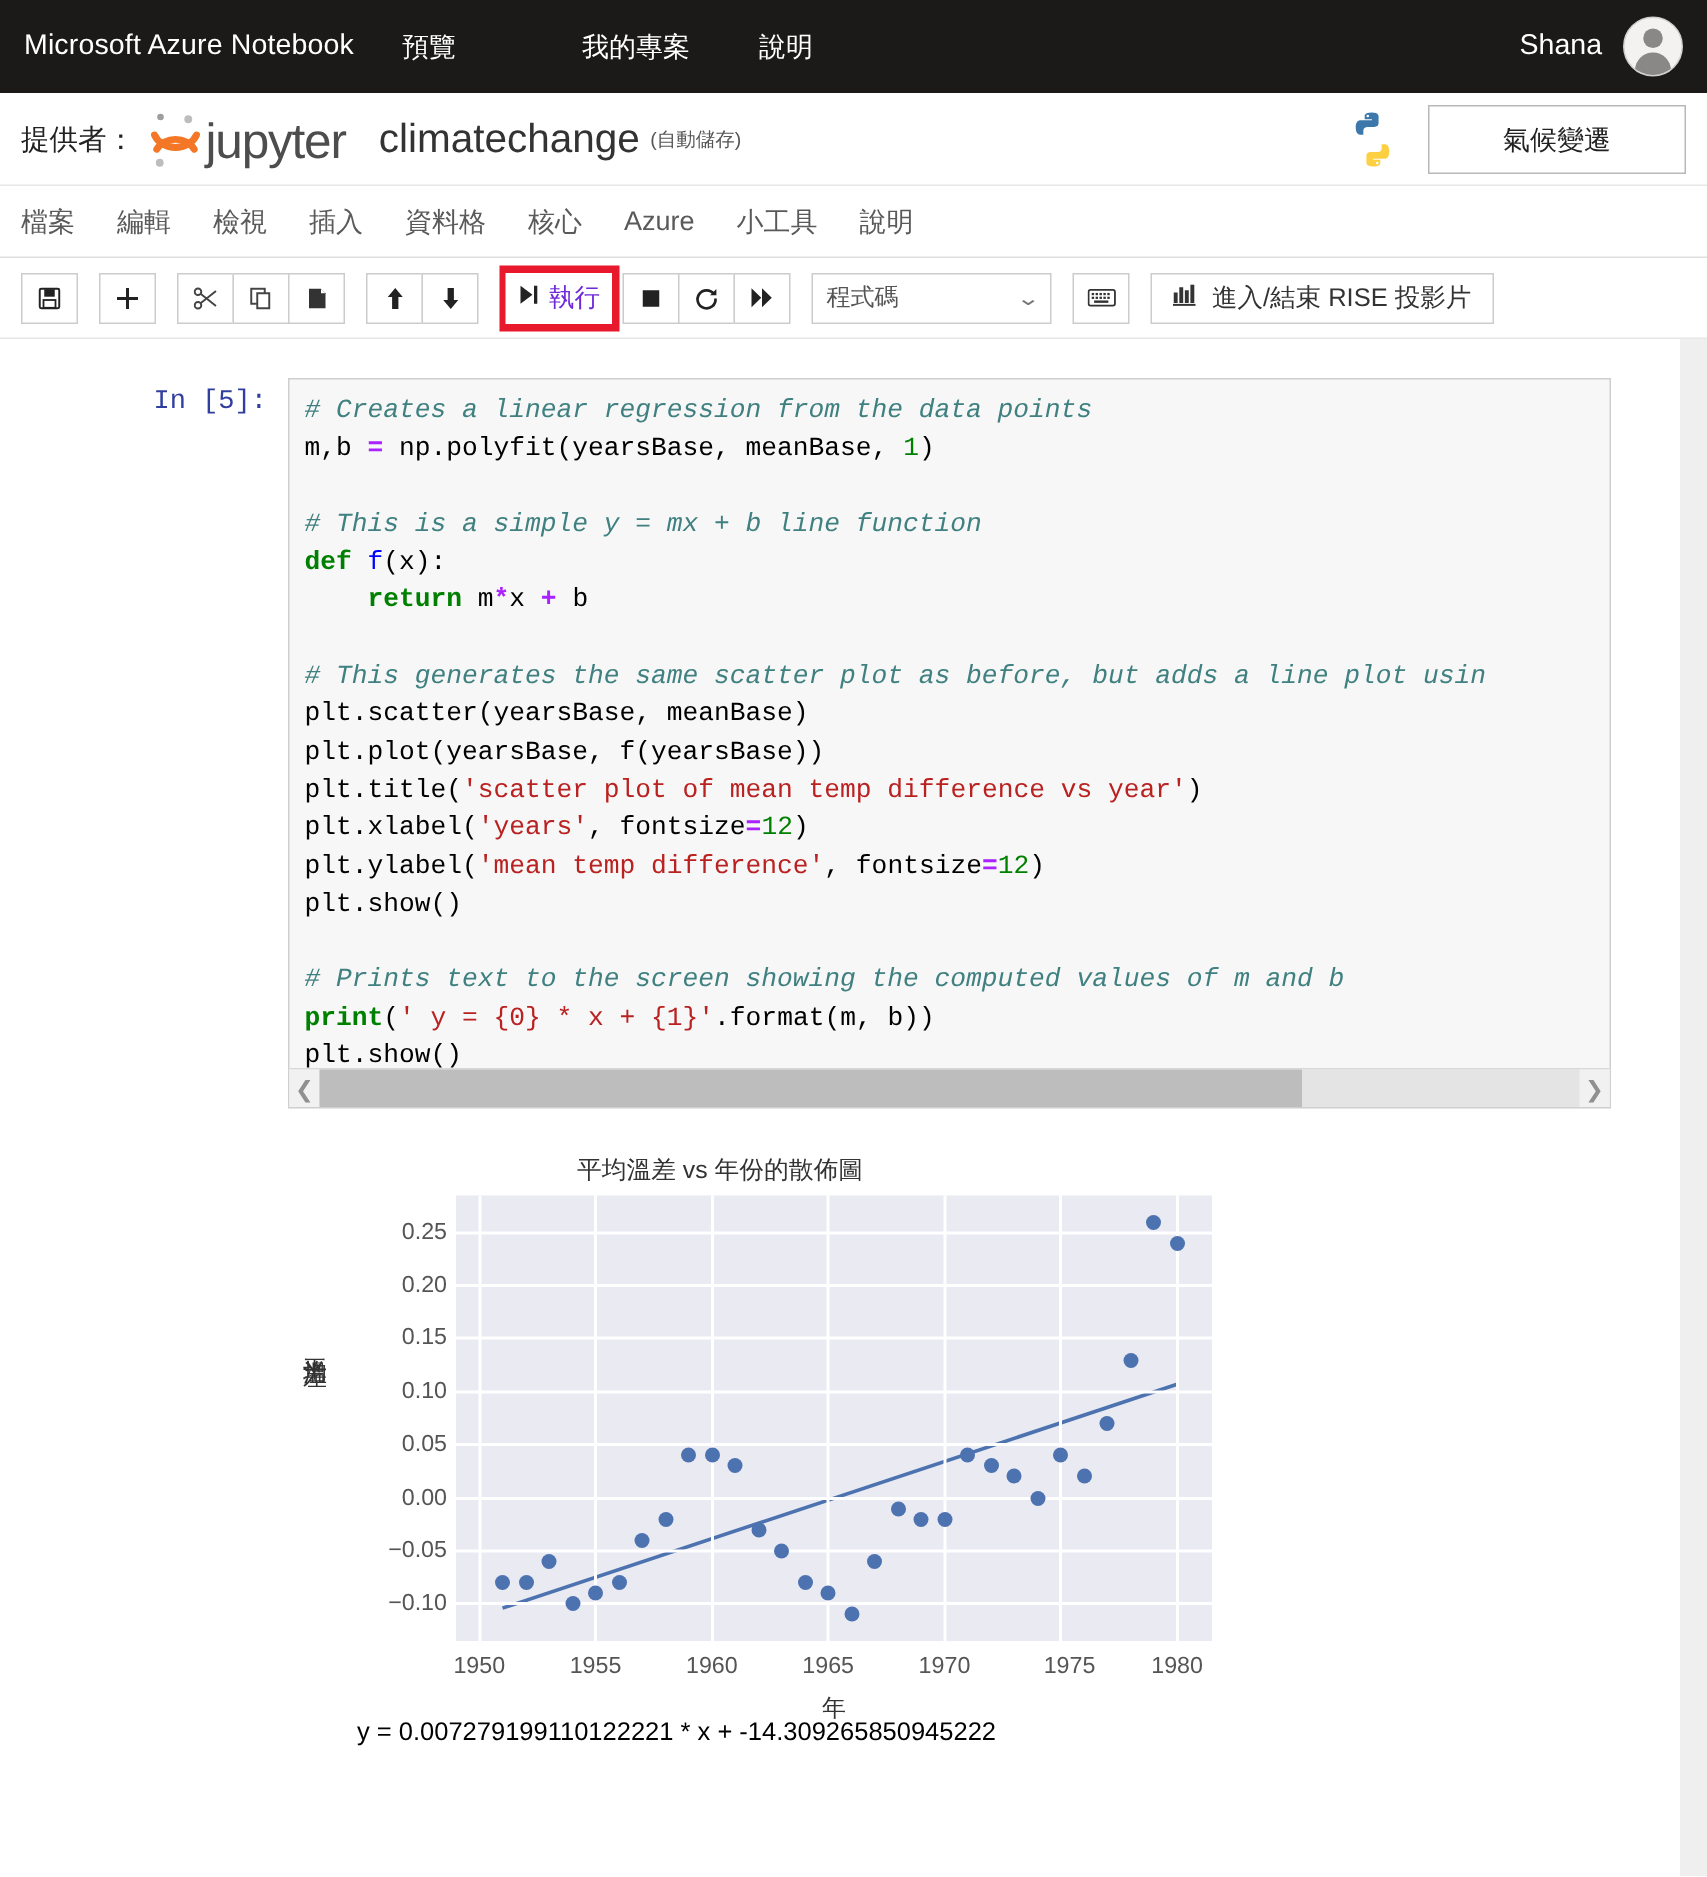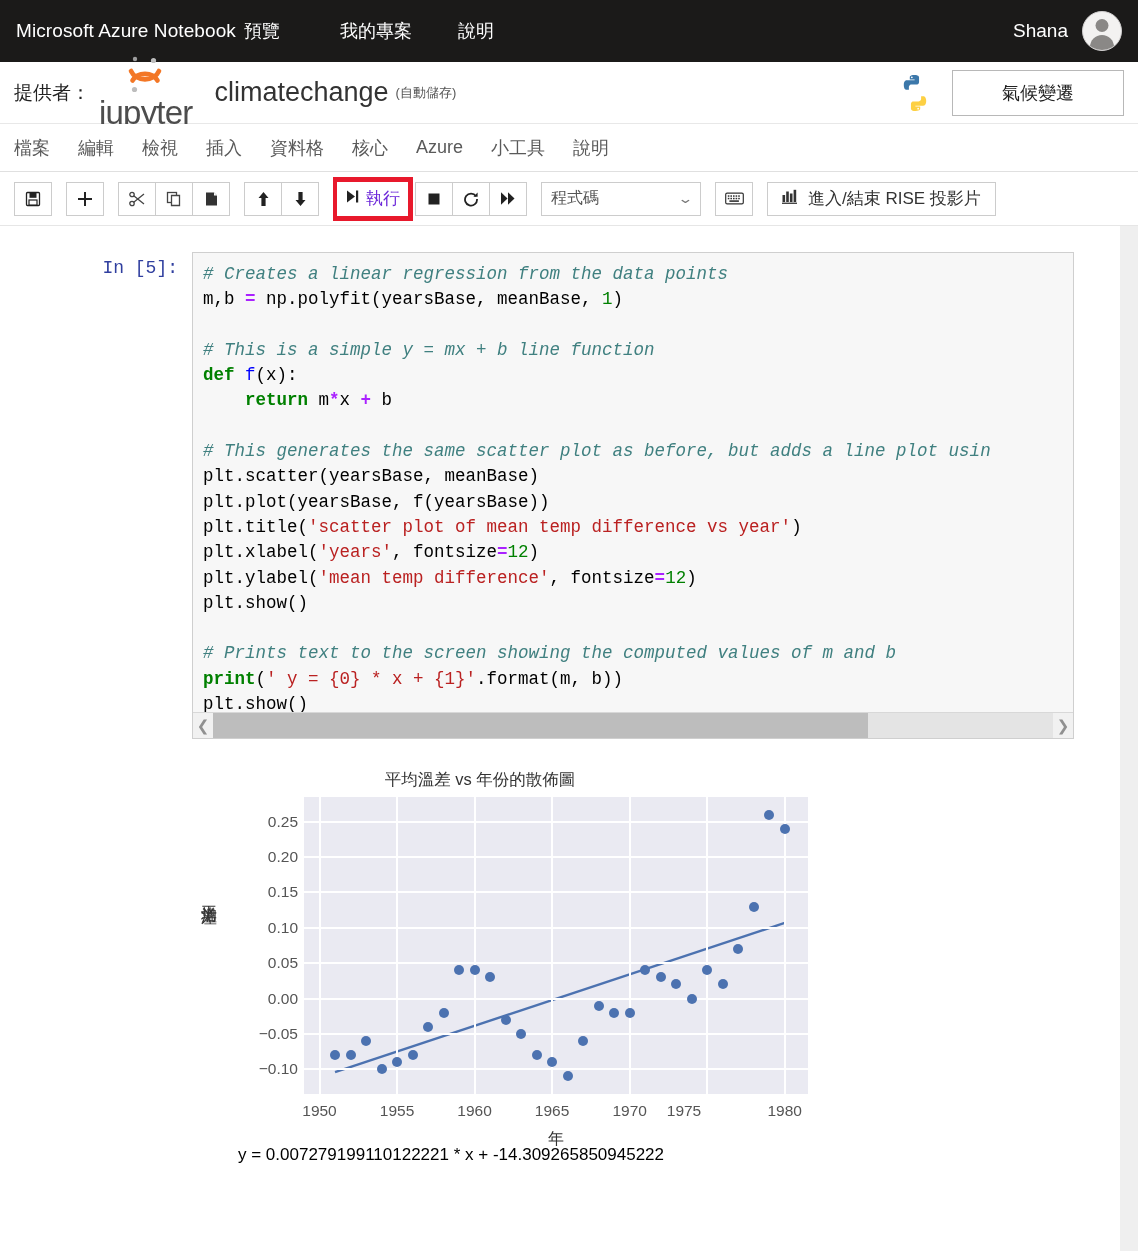--- a/index.html
+++ b/index.html
@@ -12,20 +12,21 @@
   }
 
   
   .azure-bar {
     height: 62px;
     background: #1b1a19;
     color: #ffffff;
     display: flex;
     align-items: center;
     position: relative;
+    gap: 24px;
   }
   .azure-brand {
     font-size: 19px;
     margin-left: 16px;
     letter-spacing: .1px;
     white-space: nowrap;
   }
   .azure-preview { font-size: 18px; margin-left: 8px; }
   .azure-nav { display: flex; margin-left: 60px; gap: 46px; }
   .azure-nav a {
@@ -56,21 +57,21 @@
   .jup-header {
     height: 62px;
     background: #ffffff;
     display: flex; align-items: center;
     position: relative;
     border-bottom: 1px solid #e8e8e8;
   }
   .provider-label {
     font-size: 19px; color: #222; margin-left: 14px; white-space: nowrap;
   }
-  .jup-logo-wrap { display: flex; align-items: center; margin-left: 8px; flex-direction: column; }
+  .jup-logo-wrap { display: flex; align-items: flex-end; margin-left: 8px; }
   .jup-mark { width: 38px; height: 40px; position: relative; }
   .jup-word {
     font-size: 33px; color: #4d4d4d; margin-left: 1px;
     letter-spacing: -0.8px; font-weight: 400;
   }
   .nb-title {
     font-size: 27px; color: #333; margin-left: 22px; white-space: nowrap;
   }
   .nb-autosave { font-size: 13px; color: #555; margin-left: 7px; }
   .jup-right {
@@ -566,21 +567,21 @@
               <div class="dot" style="left: 465.231px; top: 17.6786px; background: rgb(76, 114, 176);"></div>
               <div class="dot" style="left: 480.738px; top: 31.8214px; background: rgb(76, 114, 176);"></div>
             </div>
 
           <div id="xtick-row">
               <div class="xtick" style="left: 119.508px;">1950</div>
               <div class="xtick" style="left: 197.046px;">1955</div>
               <div class="xtick" style="left: 274.585px;">1960</div>
               <div class="xtick" style="left: 352.123px;">1965</div>
               <div class="xtick" style="left: 429.662px;">1970</div>
-              <div class="xtick" style="left: 484px;">1975</div>
+              <div class="xtick" style="left: 513px;">1975</div>
               <div class="xtick" style="left: 584.738px;">1980</div>
             </div>
           <div class="xlabel">年</div>
         </div>
       </div>
 
       <div class="stdout">y = 0.007279199110122221 * x + -14.309265850945222</div>
     </div>
   </div>
 </div>

